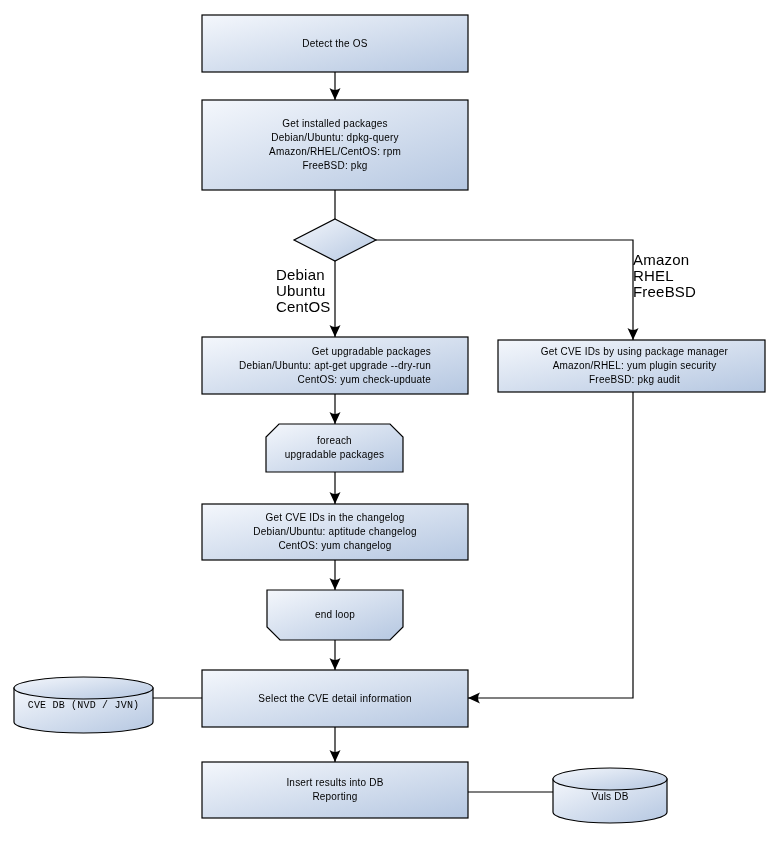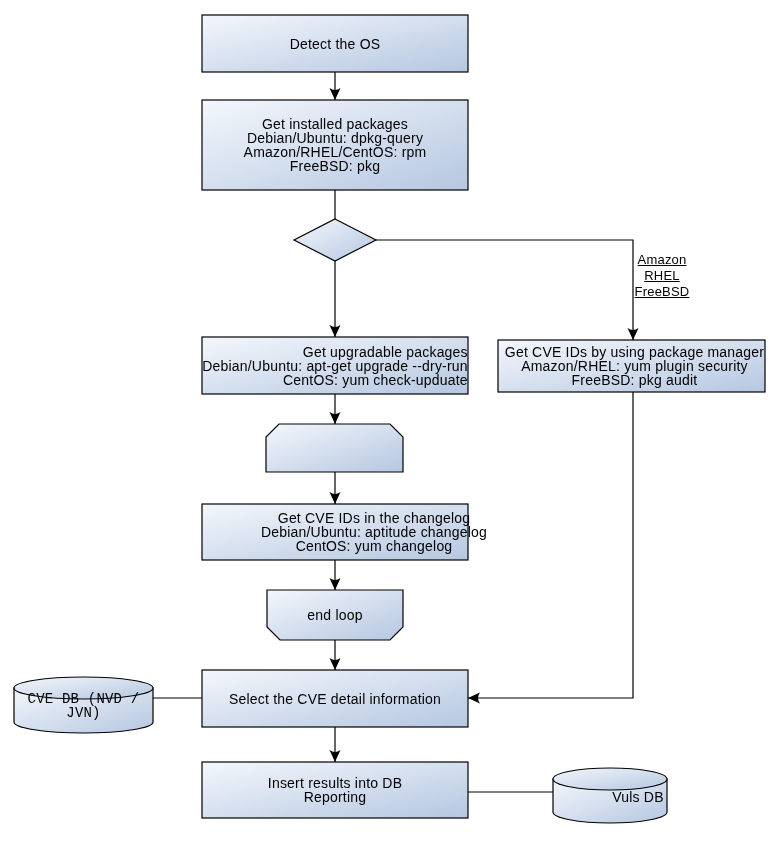--- a/index.html
+++ b/index.html
@@ -15,33 +15,32 @@
   #wires { position: absolute; left: 0; top: 0; }
   .shape { fill: url(#nodeGrad); stroke: #000000; stroke-width: 1.2; }
   .edge  { fill: none; stroke: #000000; stroke-width: 1.2; }
   .arrowhead { fill: #000000; stroke: none; }
   .lbl {
     position: absolute;
     display: flex;
     align-items: center;
     justify-content: center;
     text-align: center;
-    font-size: 14px;
+    font-size: 10px;
     line-height: 14px;
     white-space: pre-line;
     letter-spacing: 0.2px;
   }
   .edge-lbl {
     position: absolute;
-    text-align: center;
-    font-size: 13px;
+    text-align: left;
+    font-size: 15px;
     line-height: 16px;
     white-space: pre-line;
     letter-spacing: 0.2px;
-    text-decoration: underline;
   }
 </style>
 </head>
 <body>
 
 <div id="canvas">
 
   <svg id="wires" width="782" height="843" viewBox="0 0 782 843">
     <defs>
       <linearGradient id="nodeGrad" x1="0" y1="0" x2="1" y2="1">
@@ -95,42 +94,47 @@
     </g>
   </svg>
 
   <div class="lbl" style="left:202px; top:15px; width:266px; height:57px;">Detect the OS</div>
 
   <div class="lbl" style="left:202px; top:100px; width:266px; height:90px;">Get installed packages
 Debian/Ubuntu: dpkg-query
 Amazon/RHEL/CentOS: rpm
 FreeBSD: pkg</div>
 
+  <div class="edge-lbl" style="left:276px; top:267px; width:64px;">Debian
+Ubuntu
+CentOS</div>
 
   <div class="edge-lbl" style="left:633px; top:252px; width:58px;">Amazon
 RHEL
 FreeBSD</div>
 
   <div class="lbl" style="left:202px; top:337px; width:266px; height:57px;text-align:right;">Get upgradable packages
 Debian/Ubuntu: apt-get upgrade --dry-run
 CentOS: yum check-upduate</div>
 
   <div class="lbl" style="left:498px; top:340px; width:273px; height:52px;">Get CVE IDs by using package manager
 Amazon/RHEL: yum plugin security
 FreeBSD: pkg audit</div>
 
+  <div class="lbl" style="left:266px; top:424px; width:137px; height:48px;">foreach
+upgradable packages</div>
 
-  <div class="lbl" style="left:202px; top:504px; width:266px; height:56px;margin-left:39px;">Get CVE IDs in the changelog
+  <div class="lbl" style="left:202px; top:504px; width:266px; height:56px;">Get CVE IDs in the changelog
 Debian/Ubuntu: aptitude changelog
 CentOS: yum changelog</div>
 
   <div class="lbl" style="left:267px; top:590px; width:136px; height:50px;border-radius:9px;">end loop</div>
 
   <div class="lbl" style="left:202px; top:670px; width:266px; height:57px;">Select the CVE detail information</div>
 
   <div class="lbl" style="left:14px; top:682px; width:139px; height:48px;font-family:Liberation Mono, monospace;">CVE DB (NVD / JVN)</div>
 
   <div class="lbl" style="left:202px; top:762px; width:266px; height:56px;">Insert results into DB
 Reporting</div>
 
-  <div class="lbl" style="left:553px; top:773px; width:114px; height:48px;padding-left:28px;">Vuls DB</div>
+  <div class="lbl" style="left:553px; top:773px; width:114px; height:48px;">Vuls DB</div>
 
 </div>
 
 </body></html>

